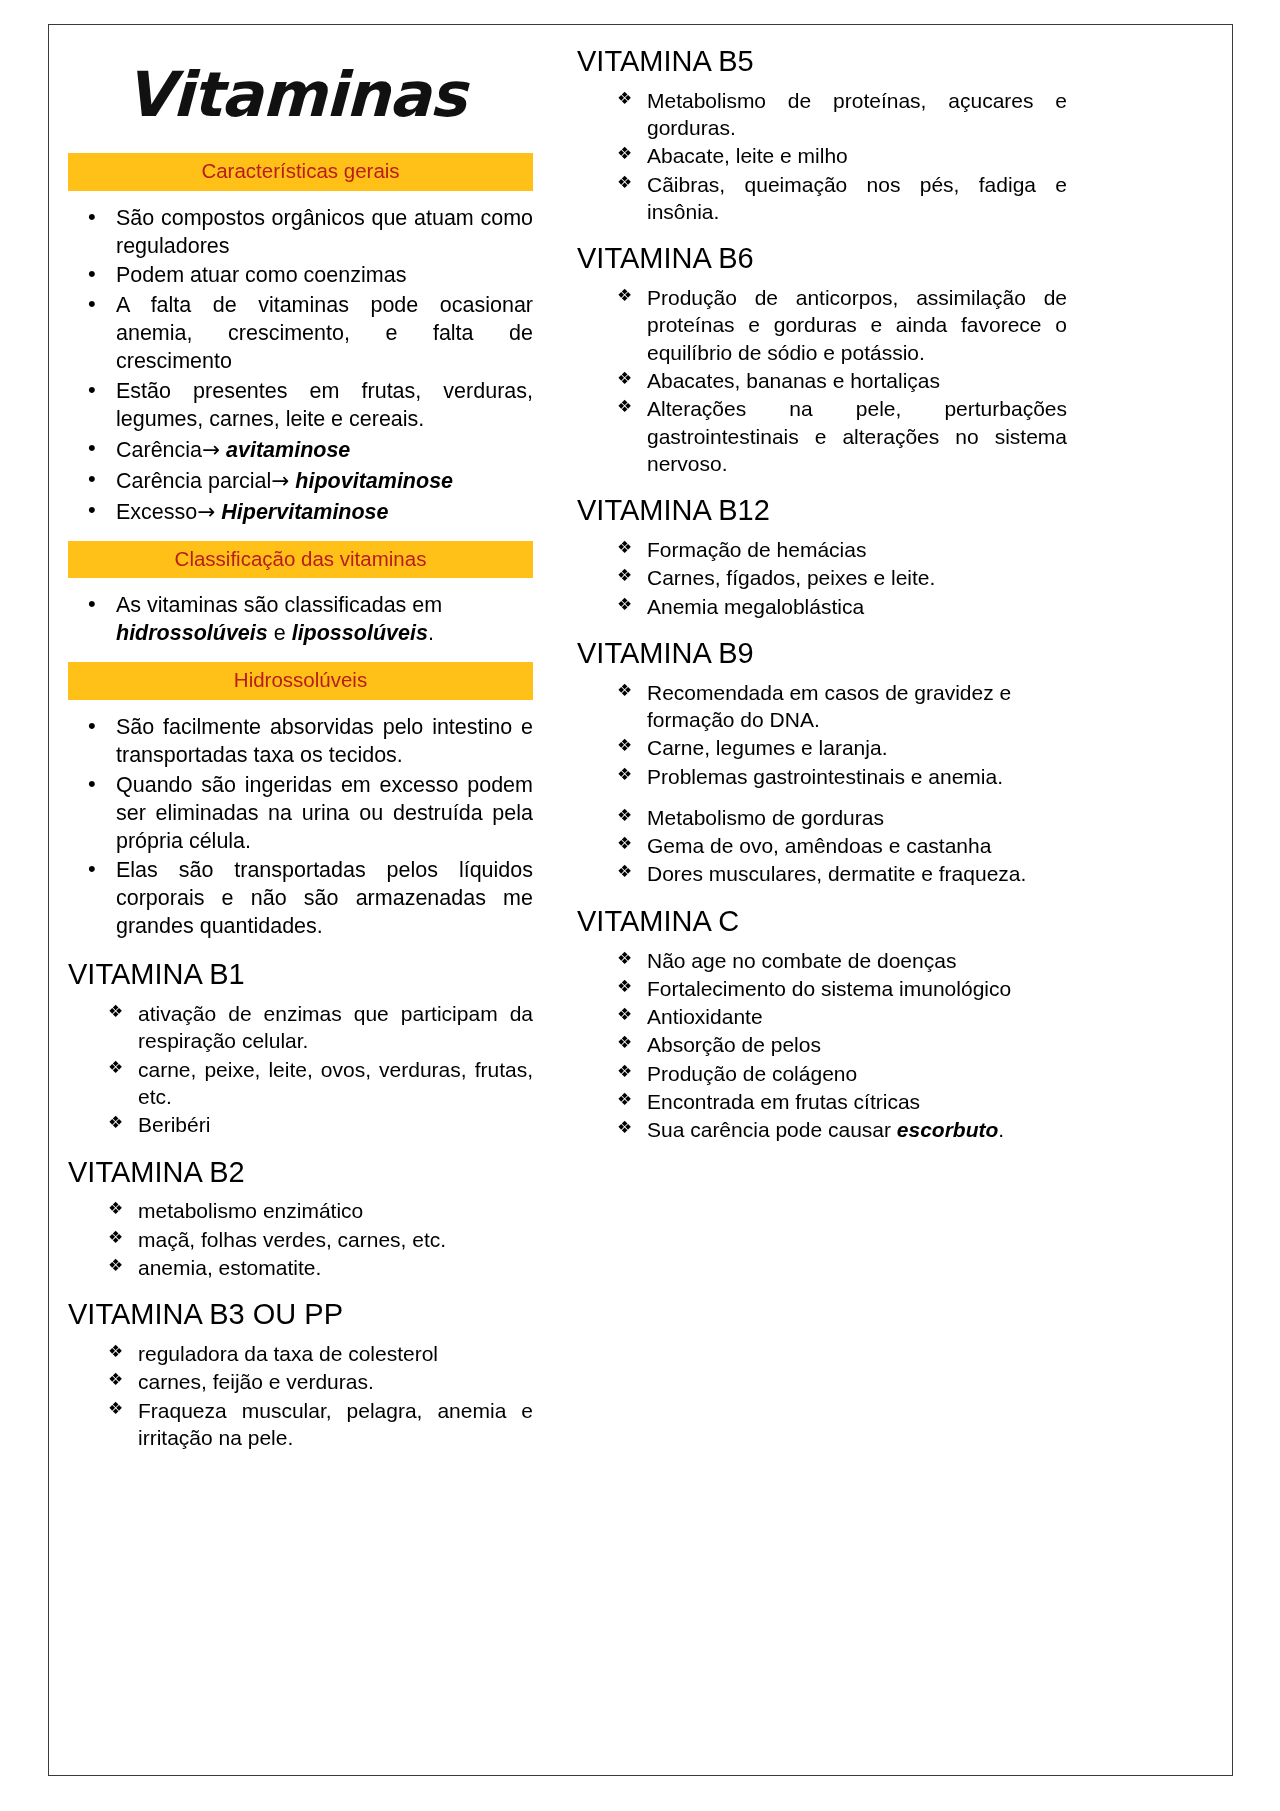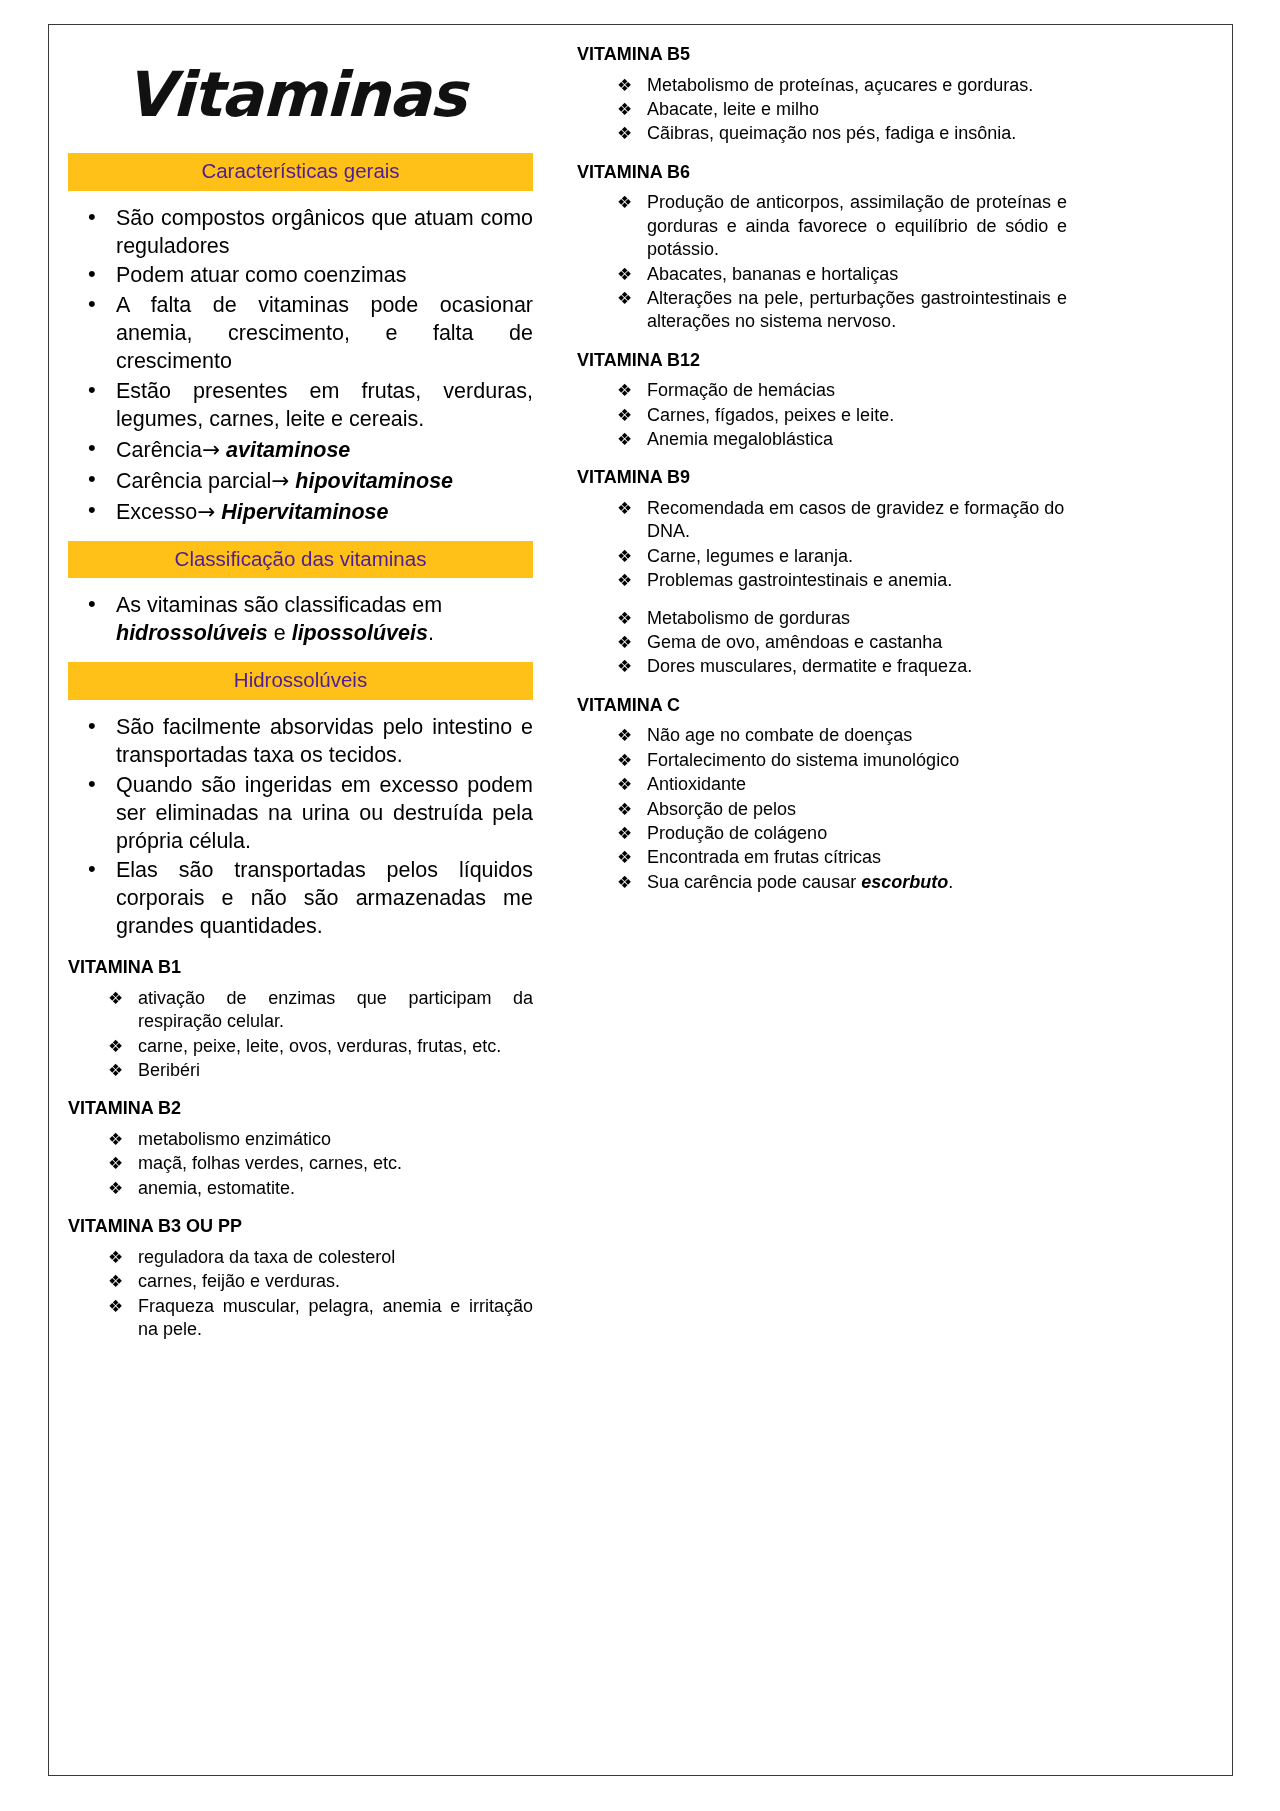--- a/index.html
+++ b/index.html
@@ -57,21 +57,21 @@
   }
 
   
   .banner {
     background: #FFC117;
     text-align: center;
     font-size: 20.5px;
     line-height: 1.0;
     padding: 8px 0 9px 0;
     margin: 0 0 14px 0;
-    color: #4c1d95;
+    color: #b91c1c;
   }
 
   
   ul.lvl1 {
     list-style: none;
     margin: 0 0 14px 0;
     padding: 0;
   }
   ul.lvl1 > li {
     position: relative;
@@ -92,40 +92,40 @@
 
   
   ul.lvl2 {
     list-style: none;
     margin: 8px 0 14px 0;
     padding: 0;
   }
   ul.lvl2 > li {
     position: relative;
     padding-left: 70px;
-    font-size: 18px;
+    font-size: 21px;
     line-height: 1.30;
     margin-bottom: 1px;
     text-align: justify;
     text-justify: inter-word;
   }
   ul.lvl2 > li::before {
     content: "\2756";
     position: absolute;
     left: 40px;
     top: 0px;
     font-size: 17px;
     font-family: "DejaVu Sans", sans-serif;
   }
   ul.lvl2.nojust > li { text-align: left; }
   ul.lvl1.nojust > li { text-align: left; }
 
   h3.vit {
-    font-size: 18px;
-    font-weight: bold;
+    font-size: 29px;
+    font-weight: normal;
     margin: 16px 0 0 0;
     line-height: 1.2;
   }
   .col-right h3.vit:first-child { margin-top: 0; }
 
   b, strong { font-weight: bold; font-style: italic; }
   .arrow { font-family: "DejaVu Sans", sans-serif; }
 </style>
 </head>
 <body>

